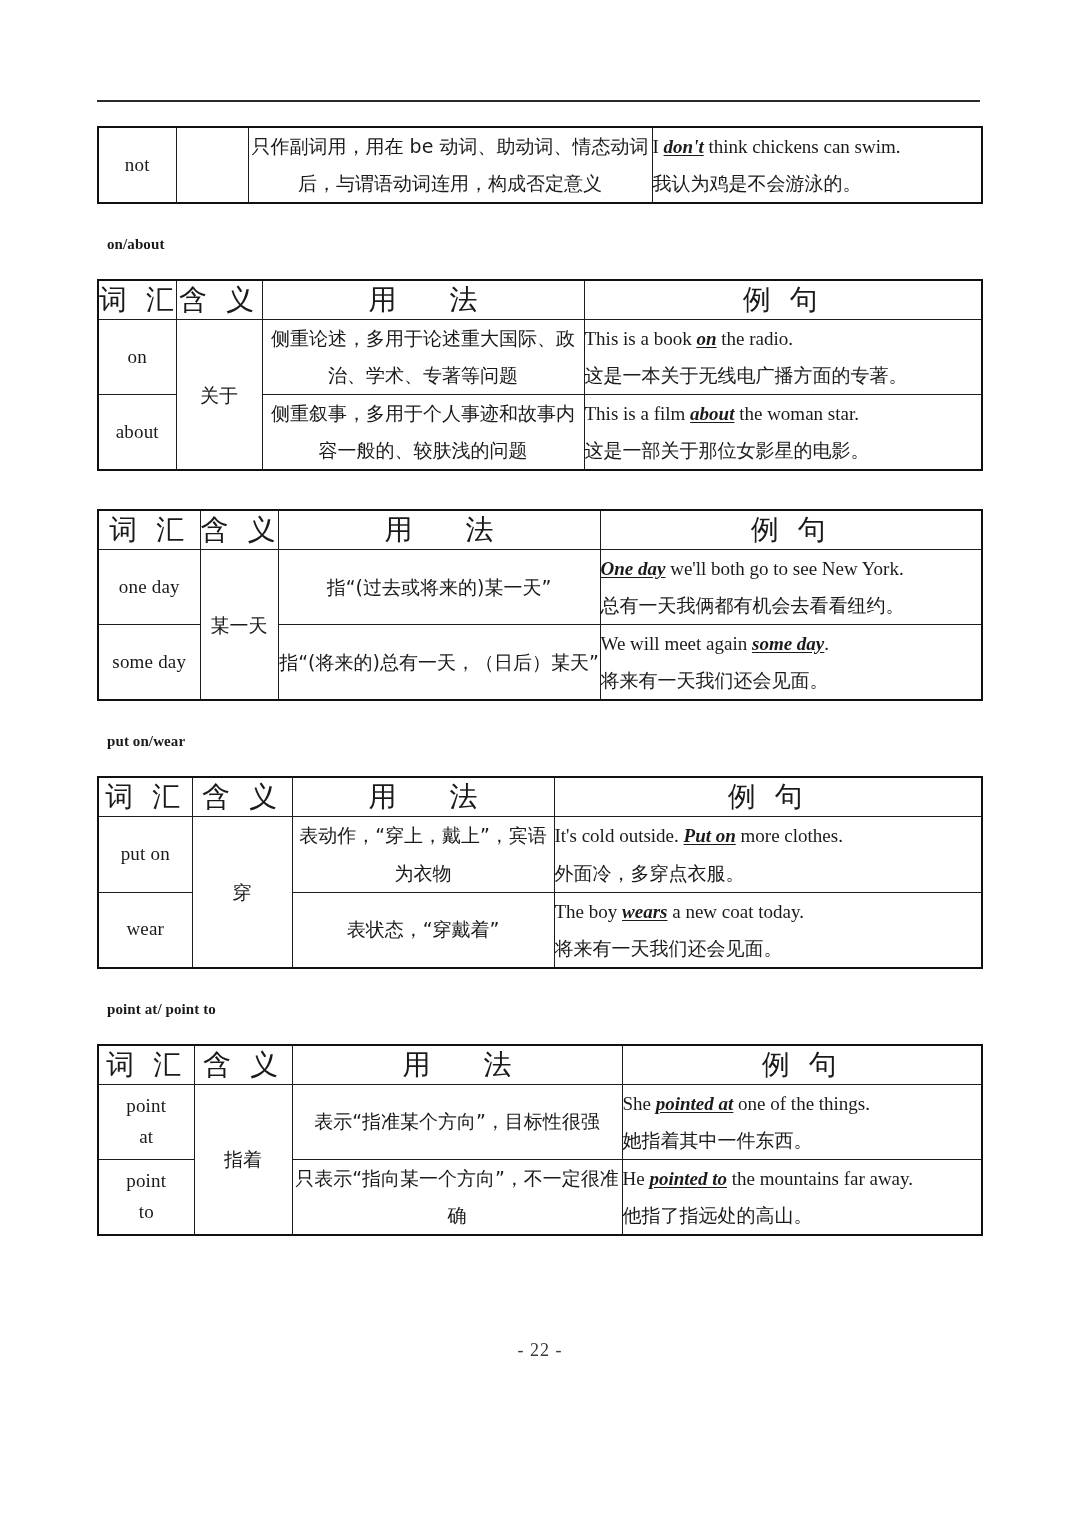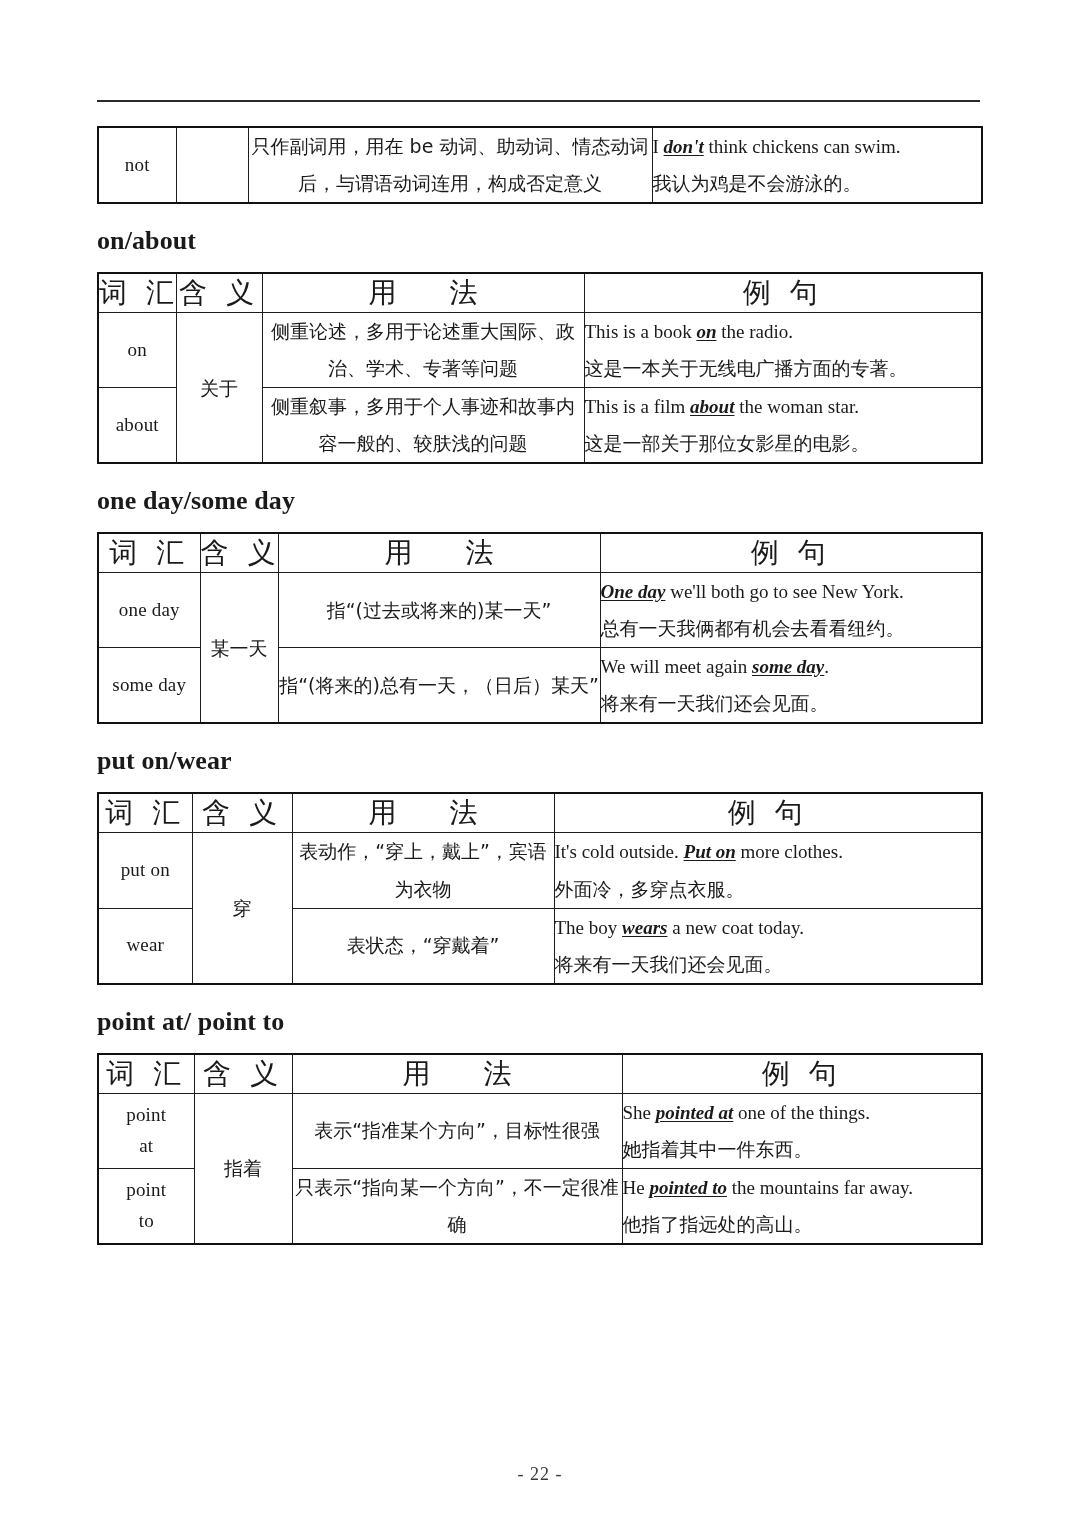--- a/index.html
+++ b/index.html
@@ -110,33 +110,33 @@
   }
   .example b.hl, .usage b.hl {
     font-weight: bold;
     font-style: italic;
     text-decoration: underline;
     text-underline-offset: 2px;
   }
 
   .group-title {
     font-weight: bold;
-    font-size: 26px;
+    font-size: 15px;
     font-family: "Liberation Serif", "DejaVu Serif", serif;
-    margin: 0;
+    margin: 10px;
     padding: 0;
     letter-spacing: 0.1px;
   }
   .spacer-after-table { height: 22px; }
   .spacer-after-title { height: 16px; }
 
   .footer {
     position: absolute;
     left: 0;
-    top: 1464px;
+    top: 1340px;
     width: 1080px;
     text-align: center;
     font-size: 18px;
     font-family: "Liberation Serif", "DejaVu Serif", serif;
     color: #3a3a3a;
     letter-spacing: 1px;
   }
 </style>
 </head>
 <body>
@@ -201,21 +201,20 @@
           <td class="cell-pad example">
             <div class="en"><span>This is a film </span><b class="hl">about</b><span> the woman star.</span></div>
             <div class="zh">这是一部关于那位女影星的电影。</div>
           </td>
         </tr>
       </tbody>
     </table>
 
     <div class="spacer-after-table"></div>
 
-    <div class="group-title">one day/some day</div>
     <div class="spacer-after-title"></div>
 
     <table class="vtable outer-thick">
       <colgroup>
         <col style="width:102px">
           <col style="width:78px">
           <col style="width:322px">
           <col style="width:382px">
       </colgroup>
       <tbody>

